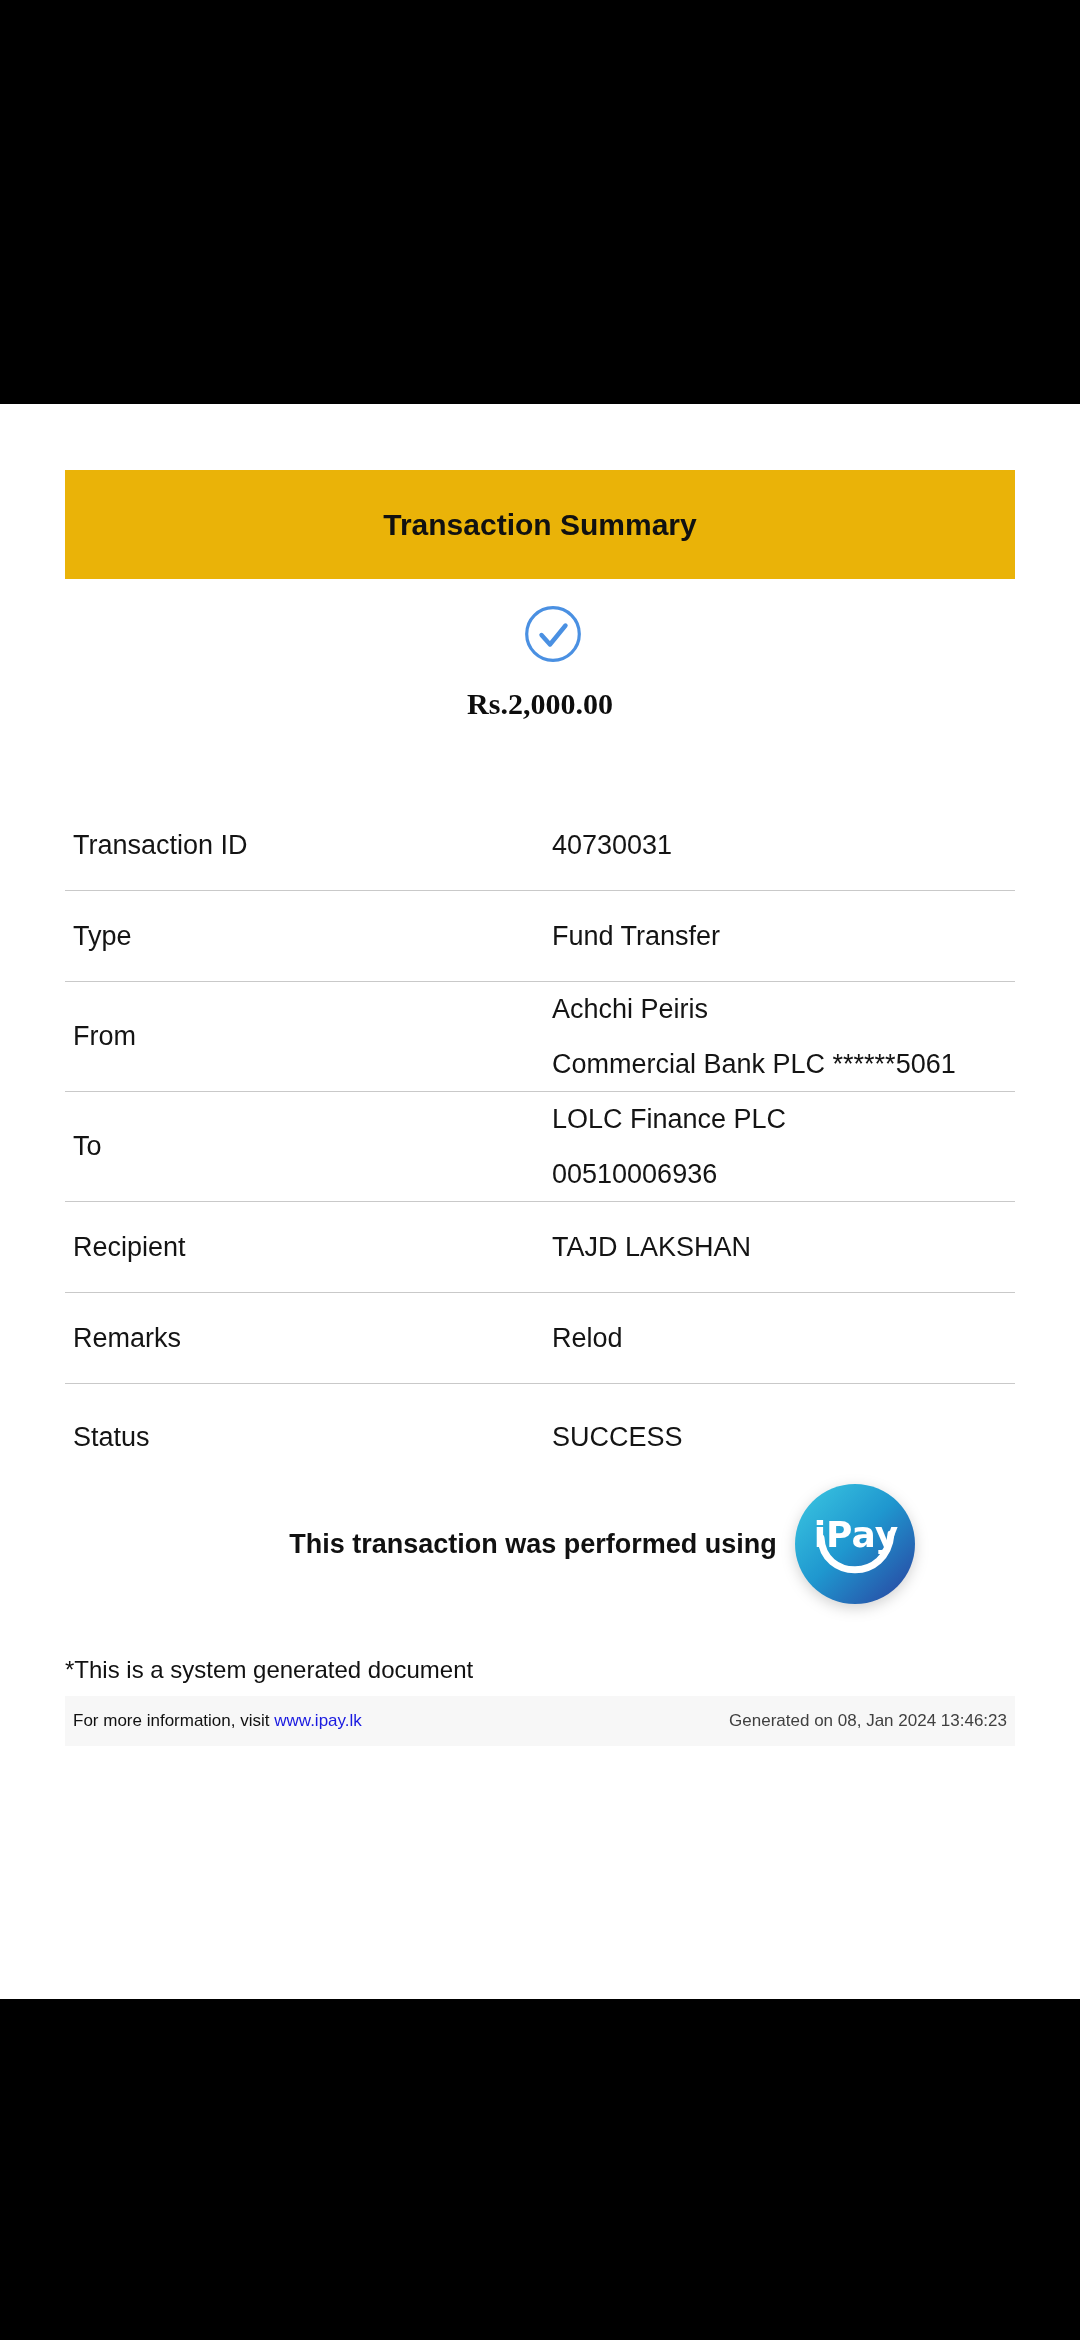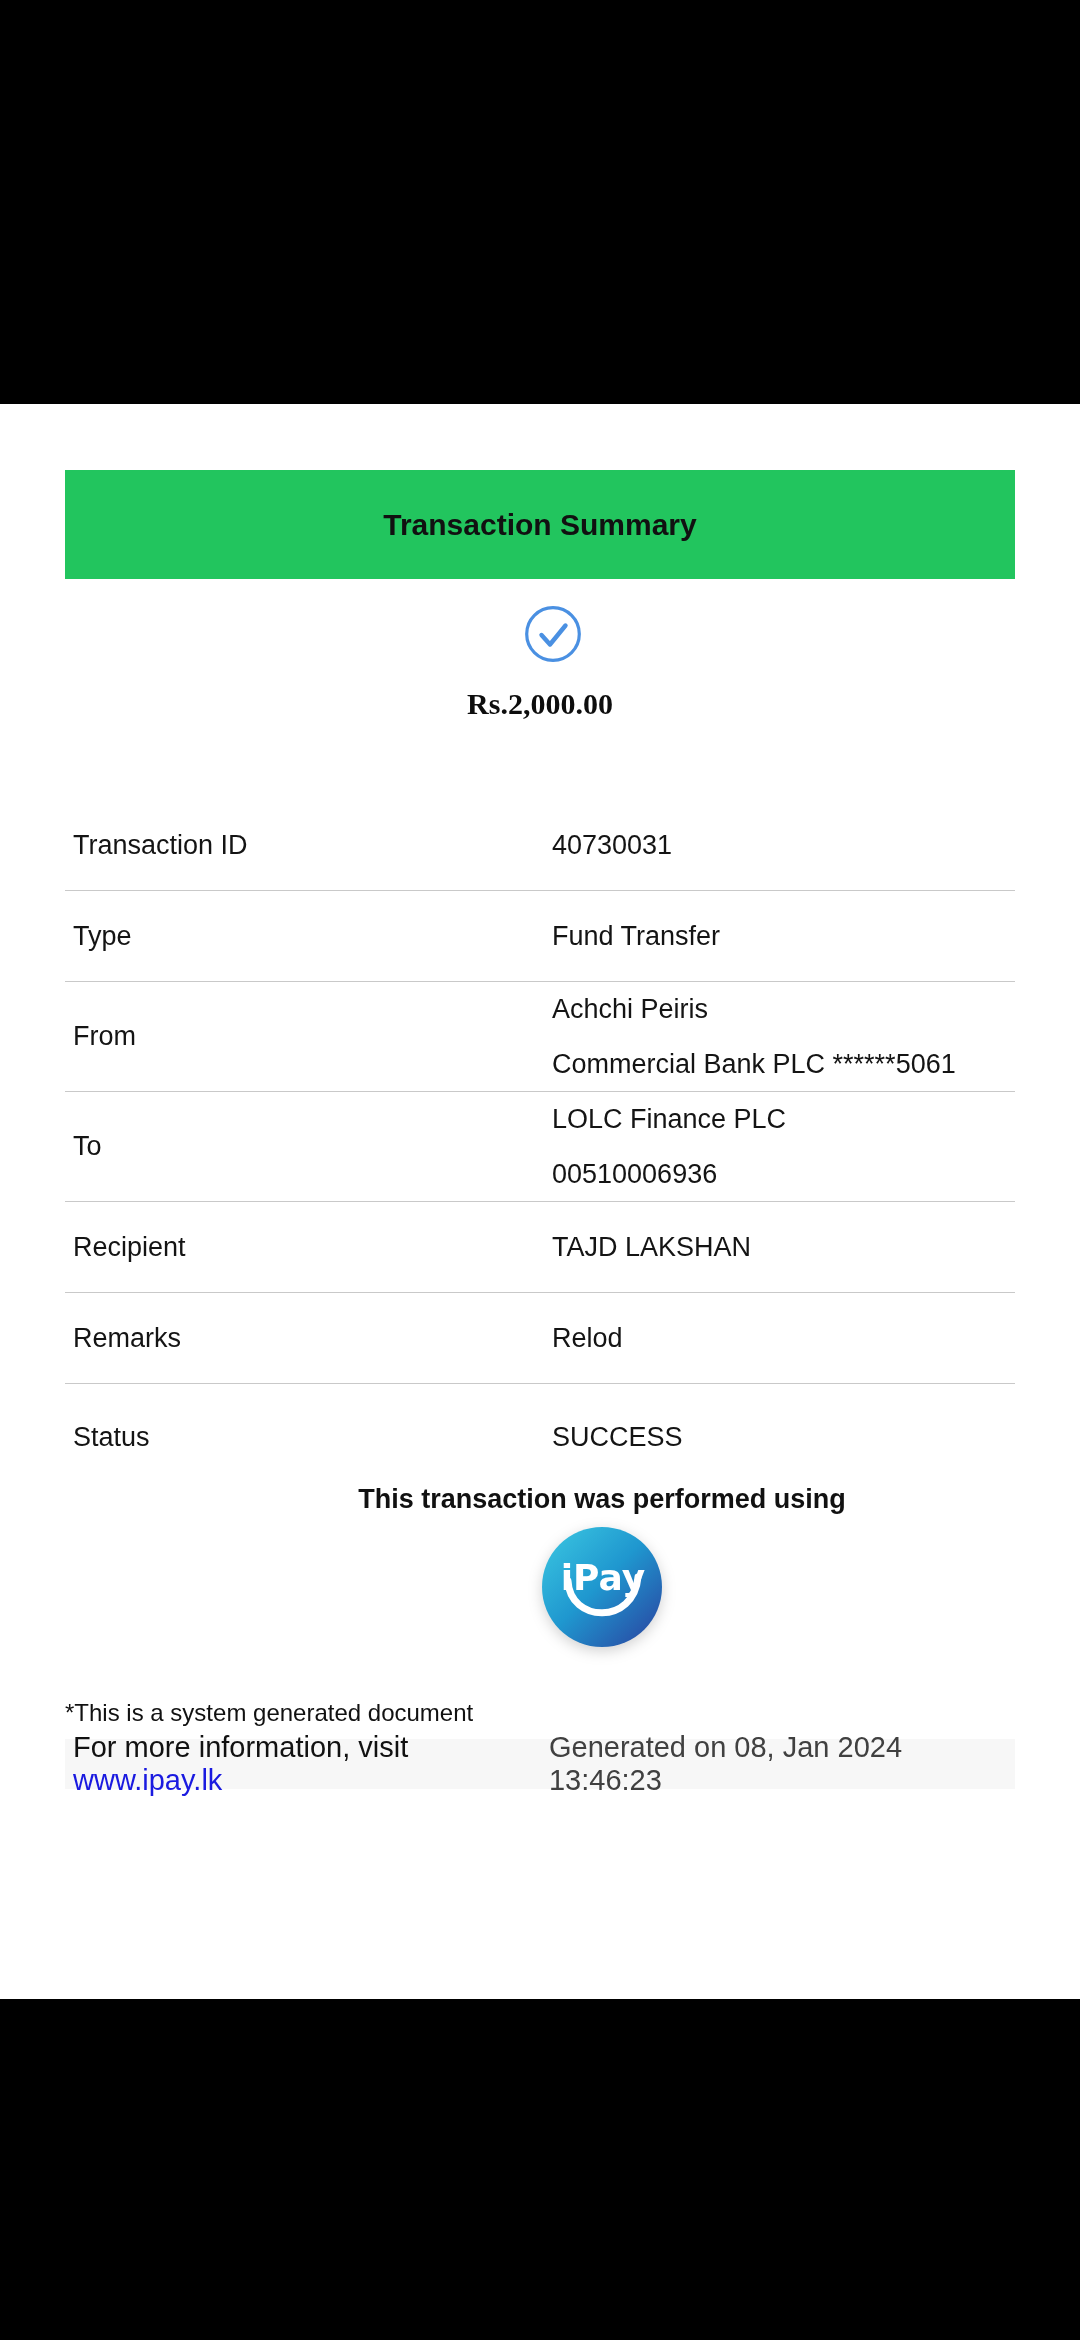--- a/index.html
+++ b/index.html
@@ -14,21 +14,21 @@
   .black-bar { width: 1080px; background: #000; }
   .black-bar.top { height: 404px; }
   .black-bar.bottom { height: 407px; }
 
   .receipt { width: 1080px; height: 1529px; background: #ffffff; }
   .content { margin: 0 65px; width: 950px; }
 
   .summary-header {
     margin-top: 66px;
     height: 109px;
-    background: #22c55e;
+    background: #eab308;
     display: flex; align-items: center; justify-content: center;
   }
   .summary-header h1 { font-size: 30px; font-weight: bold; color: #111; }
 
   .check-row {
     margin-top: 26px;
     display: flex; justify-content: center;
     transform: translateX(13px);
   }
   .amount {
@@ -51,37 +51,36 @@
   .row:last-child { border-bottom: none; }
   .row.double { min-height: 110px; }
   .row:nth-child(7) { min-height: 107px; }
   .row .label { flex: 0 0 479px; color: #141414; }
   .row .value { flex: 1; color: #141414; }
   .row .value div + div { margin-top: 24px; }
 
   .powered {
     margin-top: -7px;
     display: flex; align-items: center; justify-content: center;
-    gap: 12px;
+    gap: 18px;
     position: relative;
     transform: translateX(62px);
-    flex-direction: column;
   }
   .powered-text { font-size: 27px; font-weight: bold; color: #111; }
   .ipay-logo { width: 120px; height: 120px; filter: drop-shadow(0 4px 7px rgba(0,0,0,0.18)); }
 
   .note { margin-top: 50px; font-size: 24px; line-height: 31px; color: #111; }
 
   .footer-bar {
     margin-top: 11px;
     height: 50px;
     background: #f7f7f7;
     display: flex; align-items: center; justify-content: space-between;
     padding: 0 8px;
-    font-size: 29px;
+    font-size: 17px;
   }
   .footer-left { color: #111; }
   .footer-left a { color: #1a1ae0; text-decoration: none; }
   .footer-right { color: #404040; }
 </style>
 </head>
 <body>
 
 <div class="screen">
 

